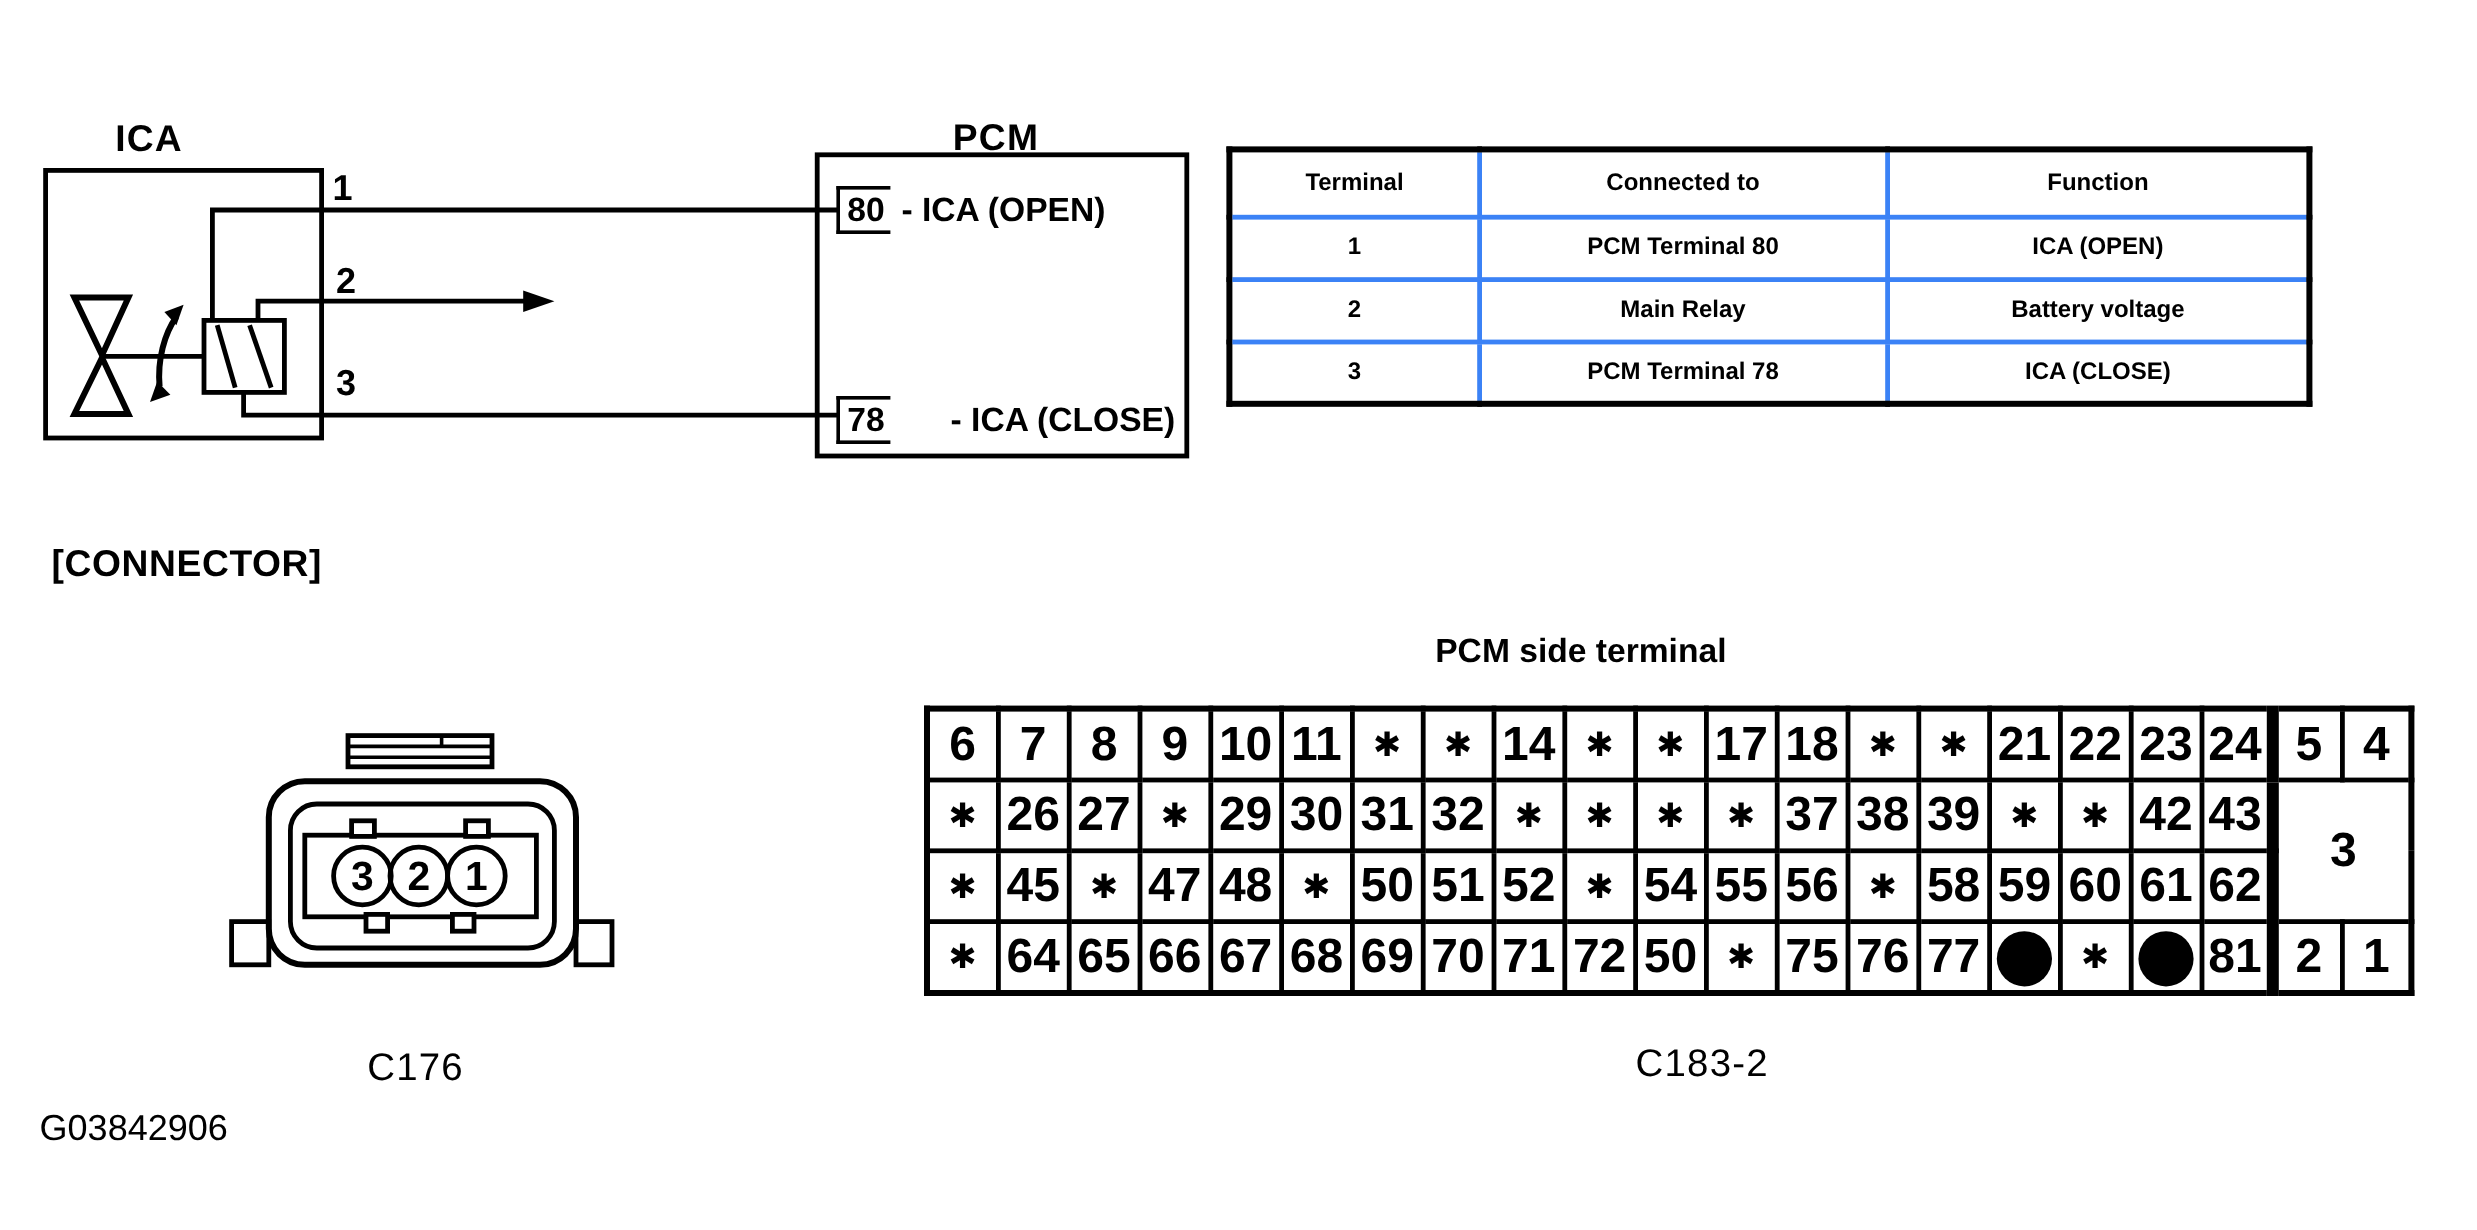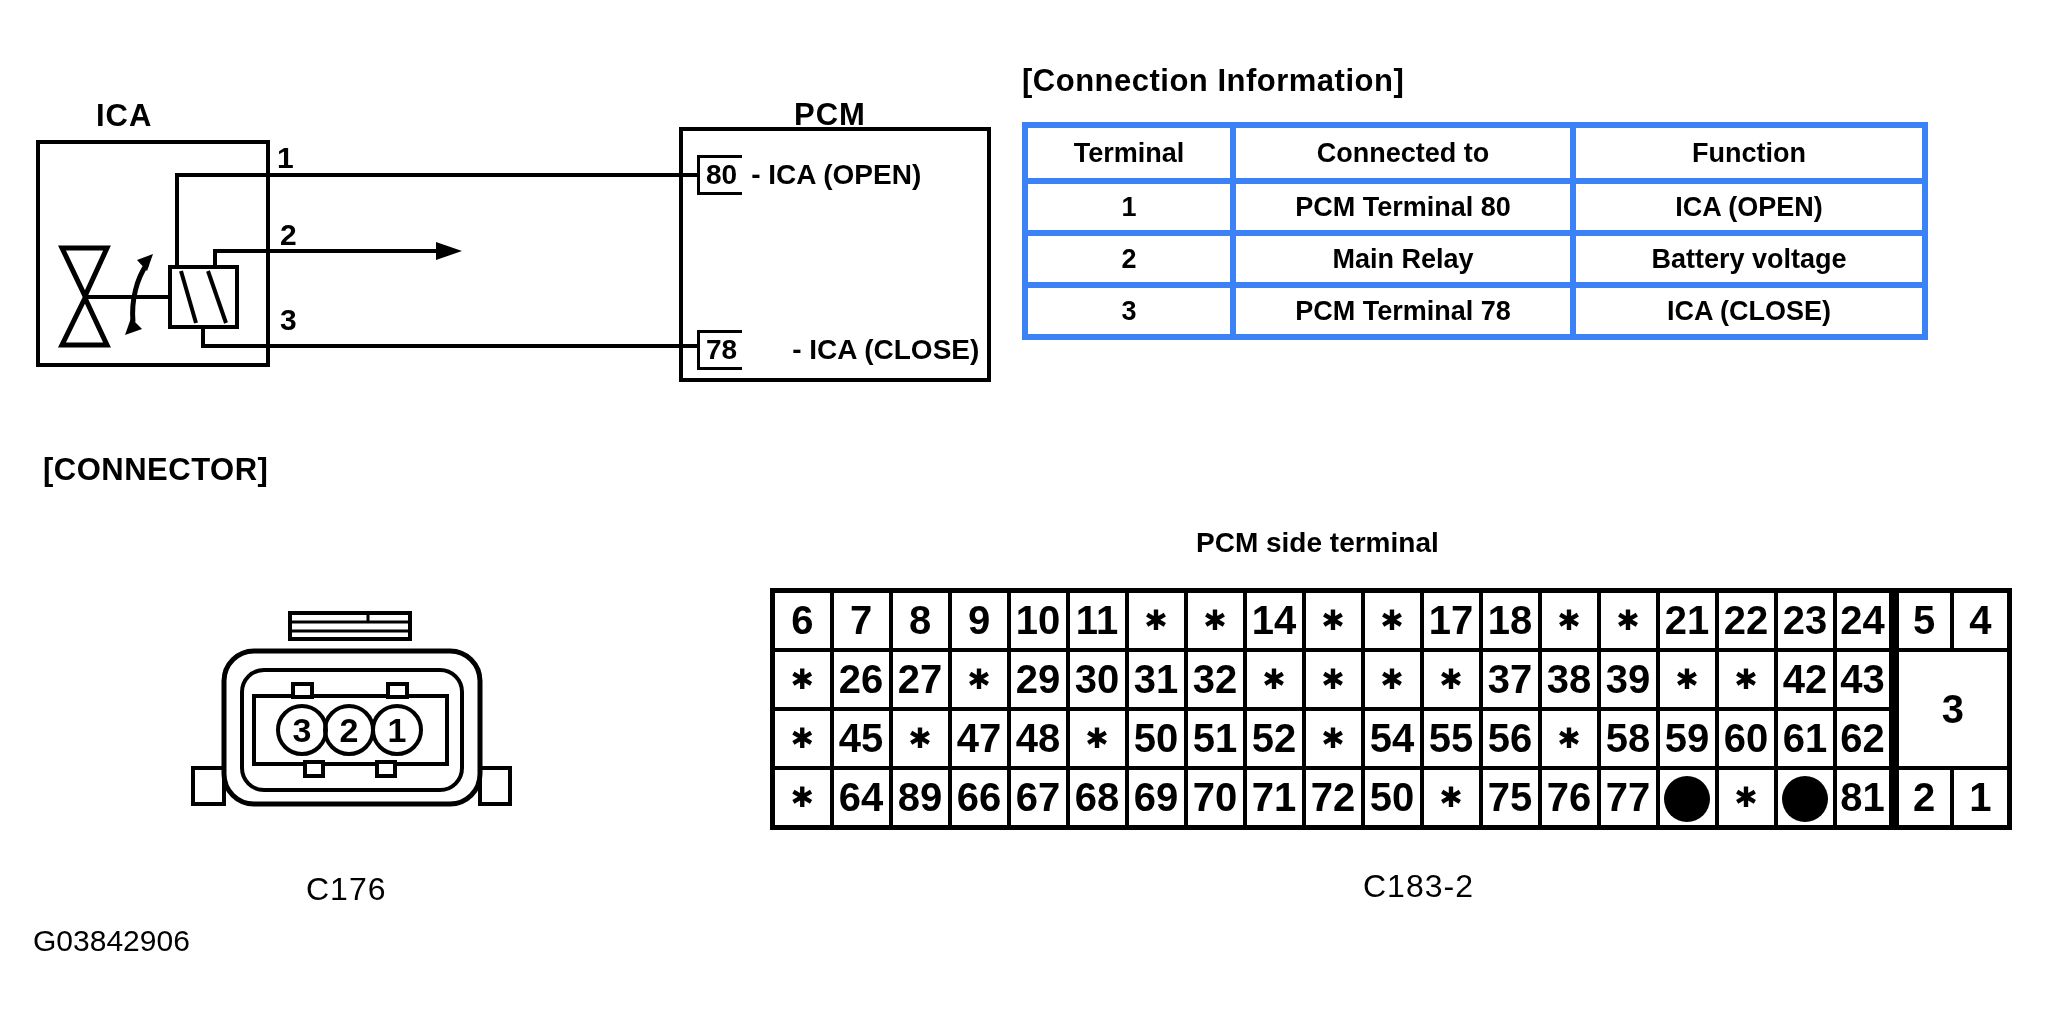--- a/index.html
+++ b/index.html
@@ -11,22 +11,22 @@
   .comp-lbl{font-size:31px;font-weight:700;letter-spacing:1px;}
   .pin-lbl{font-size:30px;font-weight:700;}
   .relay-lbl{font-size:29px;font-weight:700;line-height:34px;white-space:pre-line;}
   .pinrow{display:flex;align-items:center;font-size:28px;font-weight:700;}
   .tbox{display:inline-block;border:3px solid #000;border-right:none;padding:1px 5px 1px 6px;}
   .pinrow .txt{margin-left:9px;}
   
   .ci-title{font-size:31px;font-weight:700;letter-spacing:.5px;}
   table{border-collapse:collapse;position:absolute;table-layout:fixed;}
   .ci-table{left:1022px;top:122px;}
-  .ci-table th,.ci-table td{border:6px solid #3b82f6;text-align:center;vertical-align:middle;
-       font-size:27px;font-weight:700;padding:0;}
+  .ci-table th,.ci-table td{border:4px solid #3b82f6;text-align:center;vertical-align:middle;
+       font-size:20px;font-weight:700;padding:0;}
   .ci-table{border:5px solid #000;}
   .ci-table col.c1{width:208px}.ci-table col.c2{width:340px}.ci-table col.c3{width:352px}
   .ci-table tr.hdr{height:56px}.ci-table tr.row{height:52px}
   
   .sec-title{font-size:31px;font-weight:700;letter-spacing:.5px;margin-left:10px;}
   .sub-lbl{font-size:28px;font-weight:700;}
   .code-lbl{font-size:32px;font-weight:400;letter-spacing:1px;}
   .fig-id{font-size:30px;font-weight:400;}
   
   .grid{left:770px;top:588px;border:5px solid #000;}
@@ -78,21 +78,20 @@
 
   <div class="abs pinrow" style="left:697px;top:155px;text-align:right;">
     <span class="tbox">80</span>
     <span class="txt">- ICA (OPEN)</span>
   </div>
   <div class="abs pinrow" style="left:697px;top:330px;gap:41px;">
     <span class="tbox">78</span>
     <span class="txt">- ICA (CLOSE)</span>
   </div>
 
-  <div class="abs ci-title" style="left:1022px;top:63px;">[Connection Information]</div>
   <table class="ci-table">
     <colgroup>
         <col class="c1">
         <col class="c2">
         <col class="c3">
       </colgroup>
     <tbody>
       <tr class="hdr">
         <th>Terminal</th>
         <th>Connected to</th>
@@ -211,21 +210,21 @@
           <td class="star">✱</td>
           <td>58</td>
           <td>59</td>
           <td>60</td>
           <td>61</td>
           <td>62</td>
         </tr>
         <tr>
           <td class="star">✱</td>
           <td>64</td>
-          <td>89</td>
+          <td>65</td>
           <td>66</td>
           <td>67</td>
           <td>68</td>
           <td>69</td>
           <td>70</td>
           <td>71</td>
           <td>72</td>
           <td>50</td>
           <td class="star">✱</td>
           <td>75</td>

